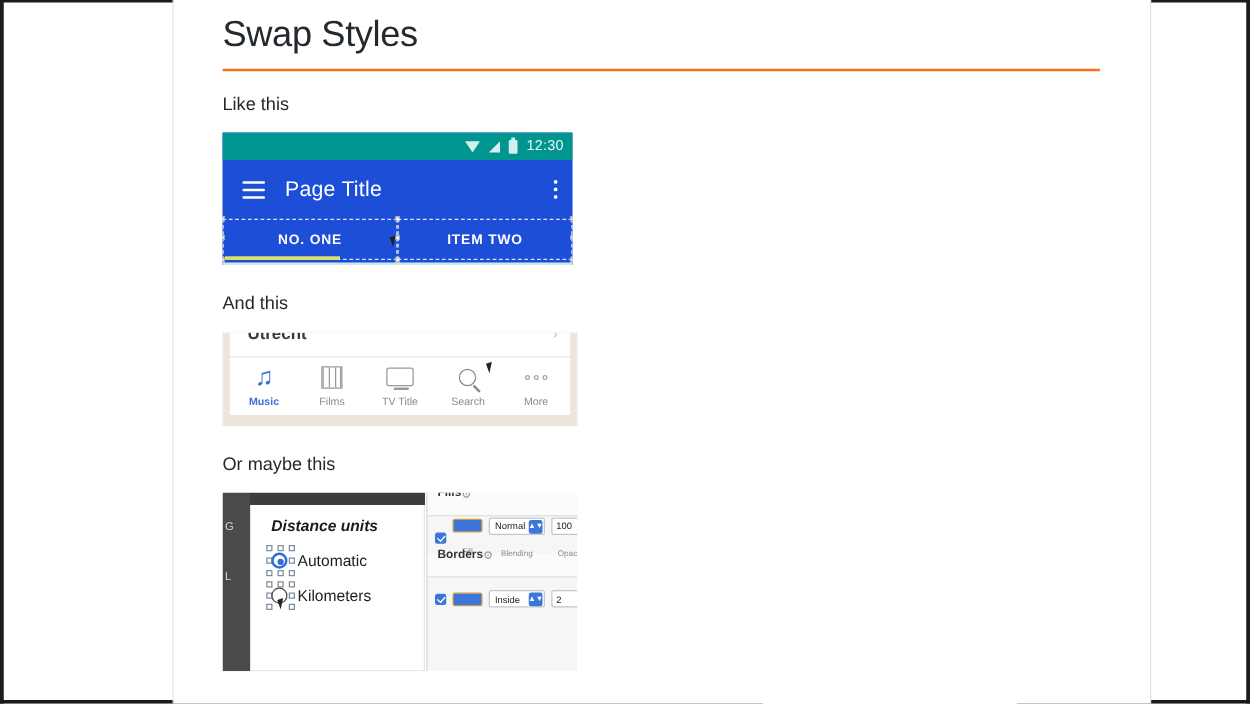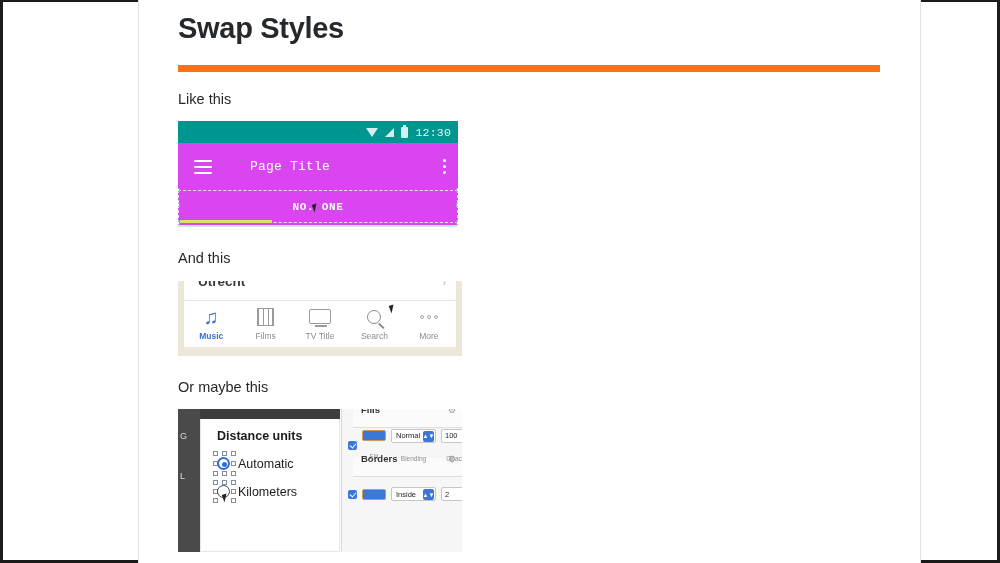--- a/index.html
+++ b/index.html
@@ -50,26 +50,26 @@
   .readme {
     position: absolute;
     left: 139px; top: 0;
     width: 781px; height: 563px;
     background: #ffffff;
     padding: 10px 40px 0 39px;
   }
 
   h1.page-title {
     font-size: 29px;
-    font-weight: bold;
+    font-weight: normal;
     color: #24292e;
     letter-spacing: -0.3px;
     line-height: 1.25;
-    padding-bottom: 19px;
-    border-bottom: 7px solid #f97316;
+    padding-bottom: 9px;
+    border-bottom: 2px solid #f97316;
     margin-bottom: 16px;
   }
 
   p.intro {
     font-size: 14.5px;
     line-height: 1.62;
     color: #24292e;
     margin-bottom: 20px;
     max-width: 706px;
   }
@@ -91,23 +91,22 @@
     color: #24292e;
     margin: 0 0 10px 0;
   }
 
   .figure { margin: 0 0 20px 0; }
 
   
   .android {
     position: relative;
     width: 280px; height: 106px;
-    background: #d946ef;
+    background: #1d4ed8;
     overflow: hidden;
-    font-family: Liberation Mono, monospace;
   }
   .android-status {
     height: 22px;
     background: #00968F;
     display: flex;
     align-items: center;
     justify-content: flex-end;
     padding-right: 7px;
     gap: 7px;
   }
@@ -144,23 +143,23 @@
   .android-appbar {
     height: 47px;
     display: flex;
     align-items: center;
     padding: 0 12px 0 16px;
   }
   .hamburger { width: 18px; display: flex; flex-direction: column; gap: 4px; }
   .hamburger span { display: block; height: 2px; background: #ffffff; border-radius: 1px; }
   .android-title {
     flex: 1;
-    font-size: 13px;
+    font-size: 17px;
     color: #ffffff;
-    margin-left: 38px;
+    margin-left: 16px;
     letter-spacing: 0.2px;
   }
   .kebab { display: flex; flex-direction: column; gap: 3px; align-items: center; }
   .kebab i { display: block; width: 3px; height: 3px; background: #ffffff; border-radius: 50%; }
 
   .android-tabs {
     height: 33px;
     display: flex;
     position: relative;
   }
@@ -322,20 +321,21 @@
     background: #ffffff;
     border: 1px solid #e6e6e6;
     border-top: none;
     padding: 10px 0 0 16px;
   }
   .sk-dialog h4 {
     font-size: 12.5px;
     font-weight: bold;
     color: #1c1c1c;
     margin-bottom: 14px;
+    font-style: italic;
   }
   .radio-row {
     display: flex; align-items: center;
     gap: 8px;
     margin-bottom: 14px;
     position: relative;
   }
   .radio {
     width: 13px; height: 13px;
     border: 1.5px solid #4a4a4a;
@@ -367,23 +367,21 @@
     width: 121px; height: 143px;
     background: #f6f6f6;
     border-left: 1px solid #d8d8d8;
     overflow: hidden;
   }
   .insp-header {
     height: 19px;
     background: #fbfbfb;
     border-bottom: 1px solid #dedede;
     display: flex; align-items: center;
-    justify-content: space-between;
     padding: 0 6px 16px 8px;
-    margin-left: 11px;
   }
   .insp-header-title { font-size: 9.5px; color: #333; font-weight: bold; }
   .gear { font-size: 9px; color: #9a9a9a; }
   .insp-row {
     display: flex; align-items: center;
     gap: 5px;
     padding: 5px 0 0 6px;
     height: 30px;
   }
   .cb {
@@ -489,20 +487,27 @@
         <div class="android-tabs">
           <div class="atab sel">
             <span class="sel-outline"></span>
             <span class="handle" style="left:-2px;top:-2px;"></span>
             <span class="handle" style="left:-2px;top:13px;"></span>
             <span class="handle" style="left:-2px;bottom:-2px;"></span>
             <span class="handle" style="right:-2px;top:-2px;"></span>
             <span class="handle" style="right:-2px;top:13px;"></span>
             <span class="handle" style="right:-2px;bottom:-2px;"></span>
             <span>NO. ONE</span>
+          </div>
+          <div class="atab">
+            <span class="sel-outline"></span>
+            <span class="handle" style="right:-2px;top:-2px;"></span>
+            <span class="handle" style="right:-2px;top:13px;"></span>
+            <span class="handle" style="right:-2px;bottom:-2px;"></span>
+            <span>ITEM TWO</span>
           </div>
           <div class="tab-indicator"></div>
           <div class="cursor-arrow" style="left:135px;top:14px;"></div>
         </div>
         <div class="android-bottom-line"></div>
       </div>
     </div>
 
     <p class="caption">And this</p>
 

